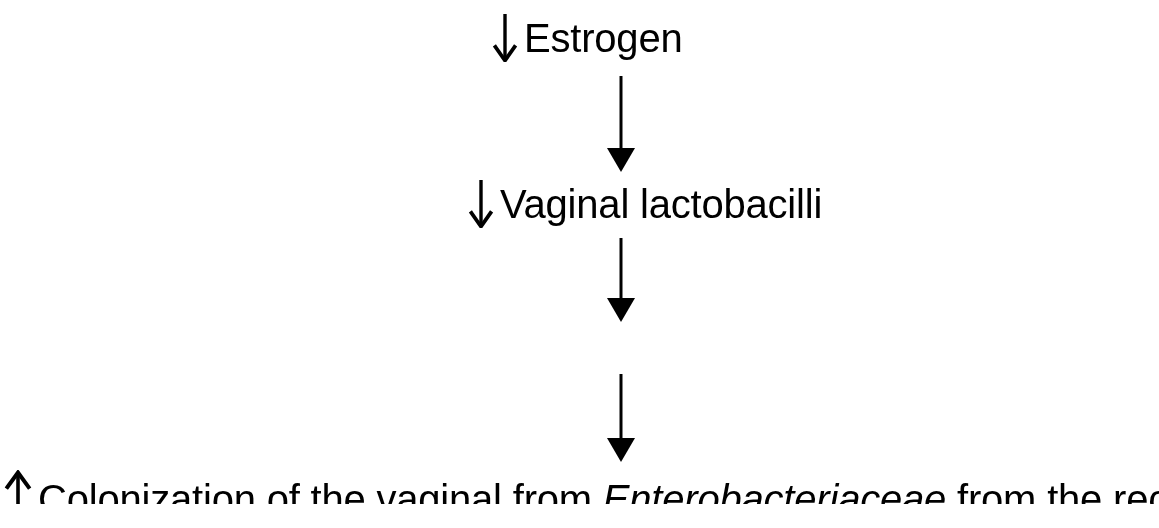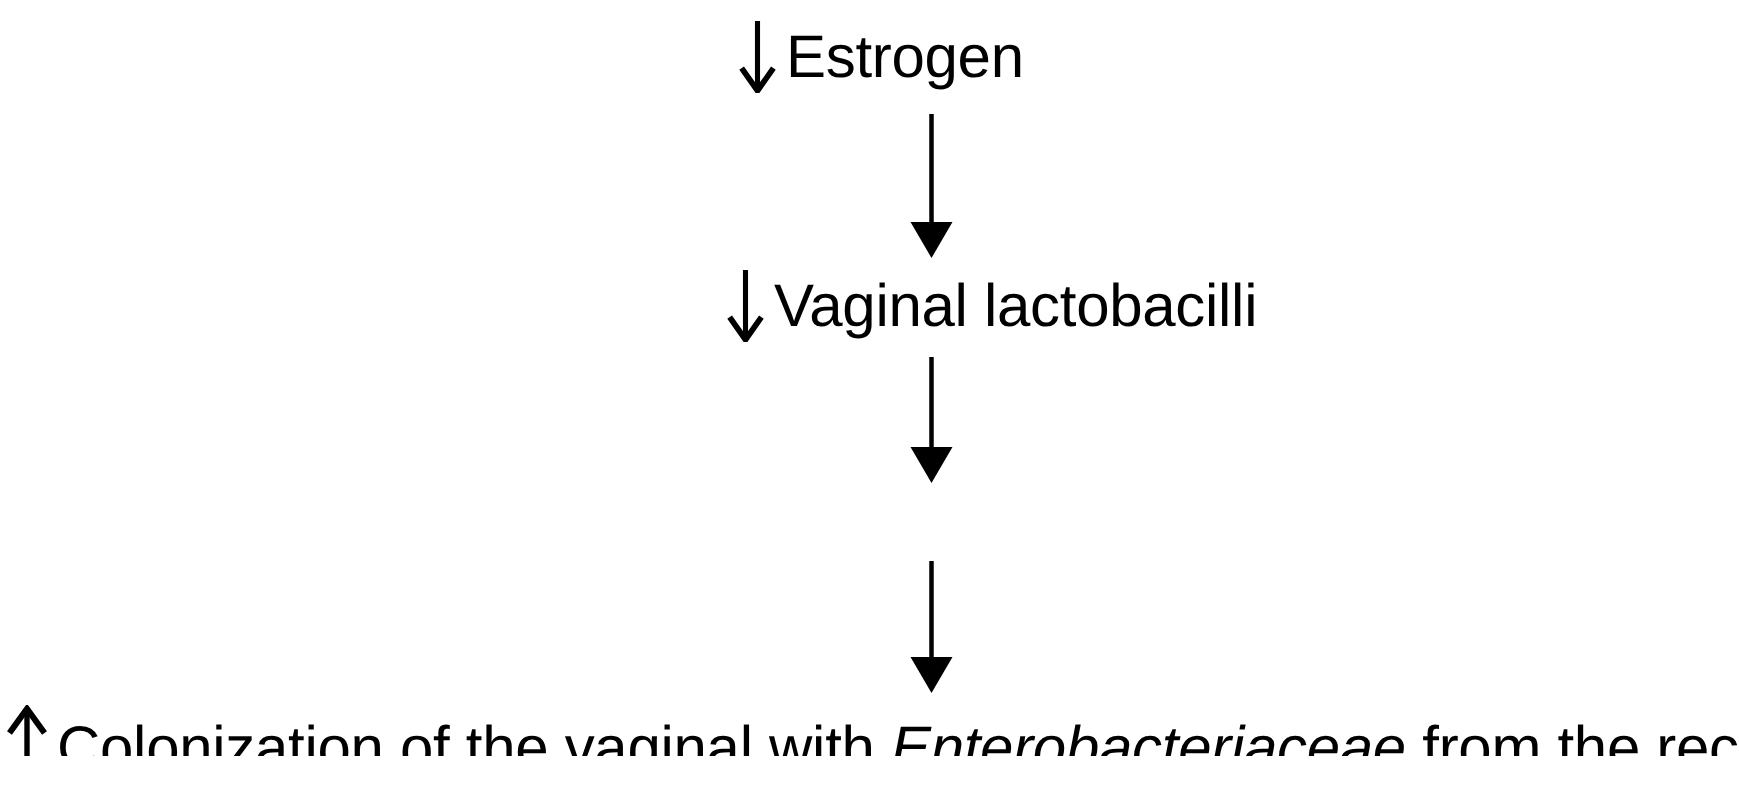--- a/index.html
+++ b/index.html
@@ -46,21 +46,21 @@
   .trend svg { display: block; }
 
   
   .connector {
     position: absolute;
   }
   .connector svg { display: block; }
 
   
   #node-estrogen   { left: 492px; top: 14px; }
-  #node-lactobacilli { left: 484px; top: 180px; }
+  #node-lactobacilli { left: 468px; top: 180px; }
   #node-ph         { left: 492px; top: 315px; }
   #node-colonization { left: 4px;  top: 470px; }
 
   #connector-1 { left: 606px; top: 76px; }
   #connector-2 { left: 606px; top: 238px; }
   #connector-3 { left: 606px; top: 374px; }
 </style>
 </head>
 <body>
 
@@ -108,16 +108,16 @@
     </svg>
   </div>
 
   <div class="node" id="node-colonization">
     <span class="trend">
       <svg width="28" height="58" viewBox="0 0 28 58" aria-hidden="true">
         <line x1="14" y1="4" x2="14" y2="58" stroke="#000000" stroke-width="3.6"></line>
         <polyline points="3.5,17 14,2.5 24.5,17" fill="none" stroke="#000000" stroke-width="4" stroke-linecap="square" stroke-linejoin="miter"></polyline>
       </svg>
     </span>
-    <span class="node-label"><span>Colonization of the vaginal with </span><span class="sci">Enterobacteriaceae</span><span> from the rectum</span></span>
+    <span class="node-label"><span>Colonization of the vaginal from </span><span class="sci">Enterobacteriaceae</span><span> from the rectum</span></span>
   </div>
 
 </div>
 
 </body></html>

